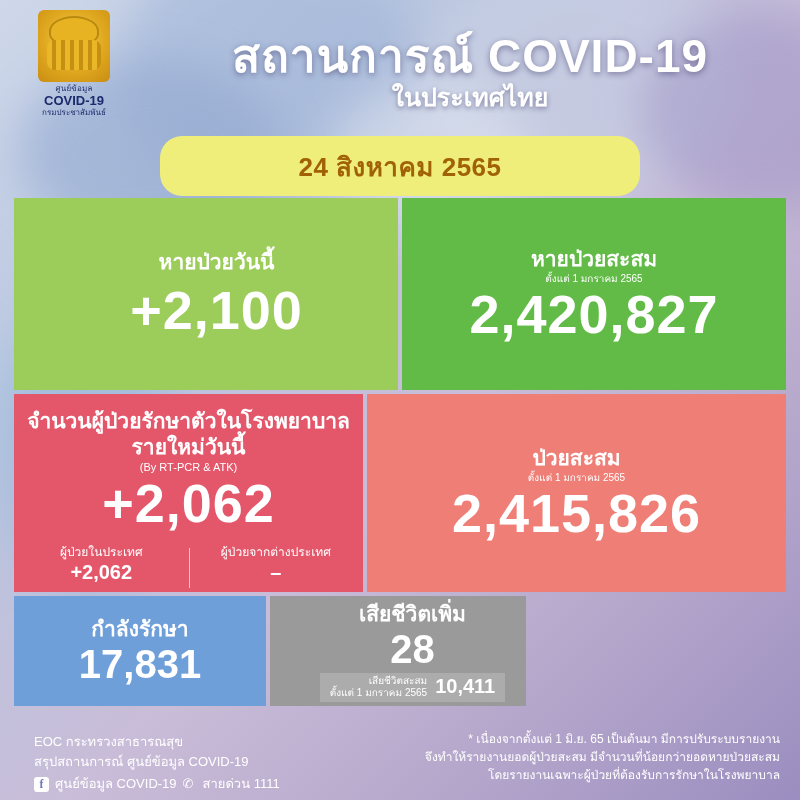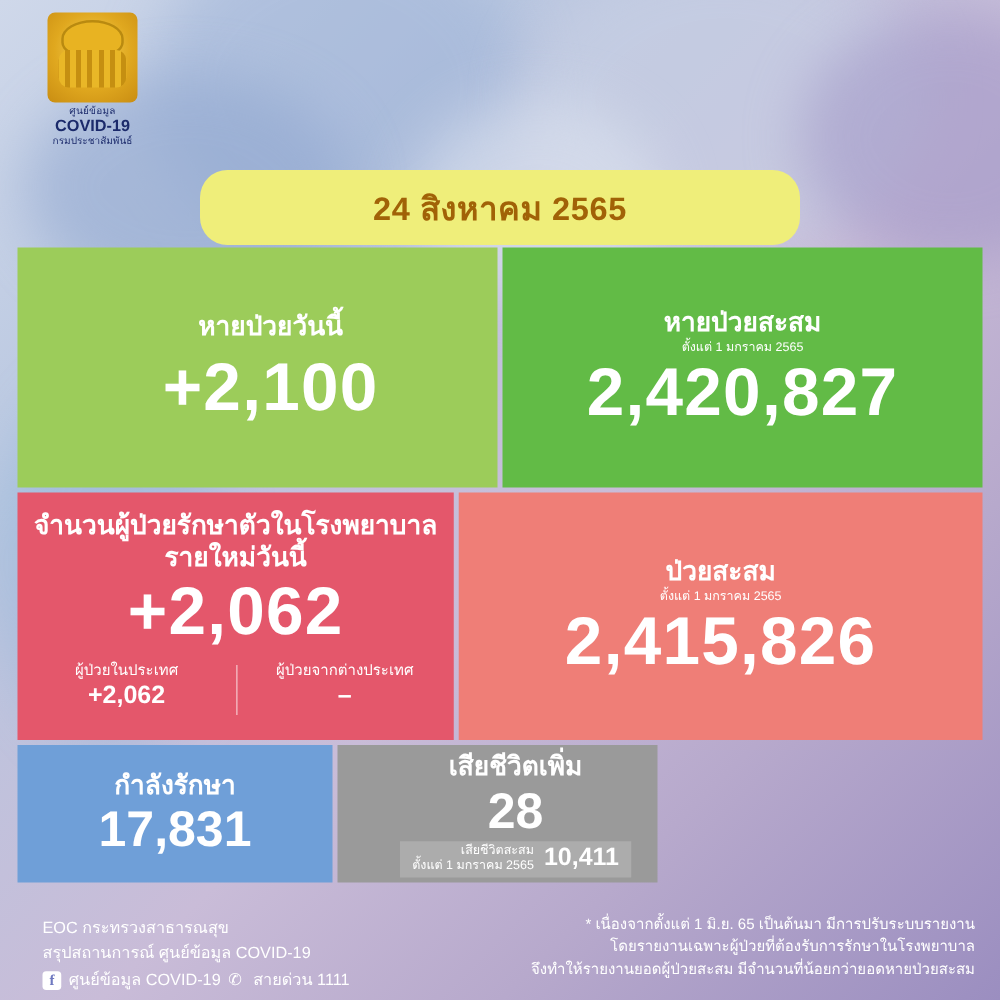--- a/index.html
+++ b/index.html
@@ -84,21 +84,21 @@
   .r1 .card { height: 192px; display: flex; flex-direction: column; align-items: center; justify-content: center; }
   .r1 .c1 { width: 384px; padding-left: 21px; }
   .r1 .c2 { width: 384px; }
   .r1 .c1 .lbl { margin-bottom: 6px; }
   .r1 .c2 .lbl { margin-bottom: 0px; }
 
   
   .r2 .card { height: 198px; }
   .r2 .c1 { width: 384px; padding-top: 14px; }
   .r2 .c2 { width: 461px; display: flex; flex-direction: column; align-items: center; justify-content: center; text-align: right; }
-  .sub-split { display: flex; width: 100%; position: absolute; bottom: 24px; left: 0; align-items: flex-end; }
+  .sub-split { display: flex; width: 100%; position: absolute; bottom: 8px; left: 0; align-items: flex-end; }
   .sub-split > div { flex: 1; }
   .sub-split .divider { position: absolute; left: 50%; top: 4px; width: 1px; height: 40px; background: rgba(255,255,255,.65); }
   .sub-lbl { font-size: 12px; line-height: 16px; }
   .sub-val { font-size: 20px; font-weight: bold; line-height: 24px; }
 
   
   .r3 .card { height: 110px; display: flex; flex-direction: column; align-items: center; justify-content: center; }
   .r3 .c1 { width: 252px; }
   .r3 .c2 { width: 256px; }
   .r3 .c3 { width: 256px; padding-left: 29px; }
@@ -130,20 +130,24 @@
   <div class="bg-blob b5"></div>
   <div class="bg-blob b6"></div>
 
   <div class="header">
     <div class="logo">
       <div class="logo-emblem"></div>
       <div class="logo-t1">ศูนย์ข้อมูล</div>
       <div class="logo-t2">COVID-19</div>
       <div class="logo-t3">กรมประชาสัมพันธ์</div>
     </div>
+    <div class="title-wrap">
+      <div class="title-main">สถานการณ์ COVID-19</div>
+      <div class="title-sub">ในประเทศไทย</div>
+    </div>
     <div class="date-pill">24 สิงหาคม 2565</div>
   </div>
 
   <div class="grid">
 
     <div class="row r1">
       <div class="card c-green-light c1">
         <div class="lbl">หายป่วยวันนี้</div>
         <div class="big">+2,100</div>
       </div>
@@ -151,20 +155,21 @@
         <div class="lbl">หายป่วยสะสม</div>
         <div class="lbl-xs">ตั้งแต่ 1 มกราคม 2565</div>
         <div class="big">2,420,827</div>
       </div>
     </div>
 
     <div class="row r2">
       <div class="card c-red-dark c1">
         <div class="lbl">จำนวนผู้ป่วยรักษาตัวในโรงพยาบาล</div>
         <div class="lbl">รายใหม่วันนี้</div>
+        <div class="lbl-sm">(By RT-PCR &amp; ATK)</div>
         <div class="big">+2,062</div>
         <div class="sub-split">
           <div class="divider"></div>
           <div>
             <div class="sub-lbl">ผู้ป่วยในประเทศ</div>
             <div class="sub-val">+2,062</div>
           </div>
           <div>
             <div class="sub-lbl">ผู้ป่วยจากต่างประเทศ</div>
             <div class="sub-val">–</div>
@@ -205,17 +210,17 @@
       <div>สรุปสถานการณ์ ศูนย์ข้อมูล COVID-19</div>
       <div class="foot-social">
         <span class="fb-icon">f</span>
         <span>ศูนย์ข้อมูล COVID-19</span>
         <span class="ph-icon">✆</span>
         <span>สายด่วน 1111</span>
       </div>
     </div>
     <div class="foot-right">
       <div>* เนื่องจากตั้งแต่ 1 มิ.ย. 65 เป็นต้นมา มีการปรับระบบรายงาน</div>
+      <div>จึงทำให้รายงานยอดผู้ป่วยสะสม มีจำนวนที่น้อยกว่ายอดหายป่วยสะสม</div>
       <div>โดยรายงานเฉพาะผู้ป่วยที่ต้องรับการรักษาในโรงพยาบาล</div>
-      <div>จึงทำให้รายงานยอดผู้ป่วยสะสม มีจำนวนที่น้อยกว่ายอดหายป่วยสะสม</div>
     </div>
   </div>
 </div>
 
 </body></html>

